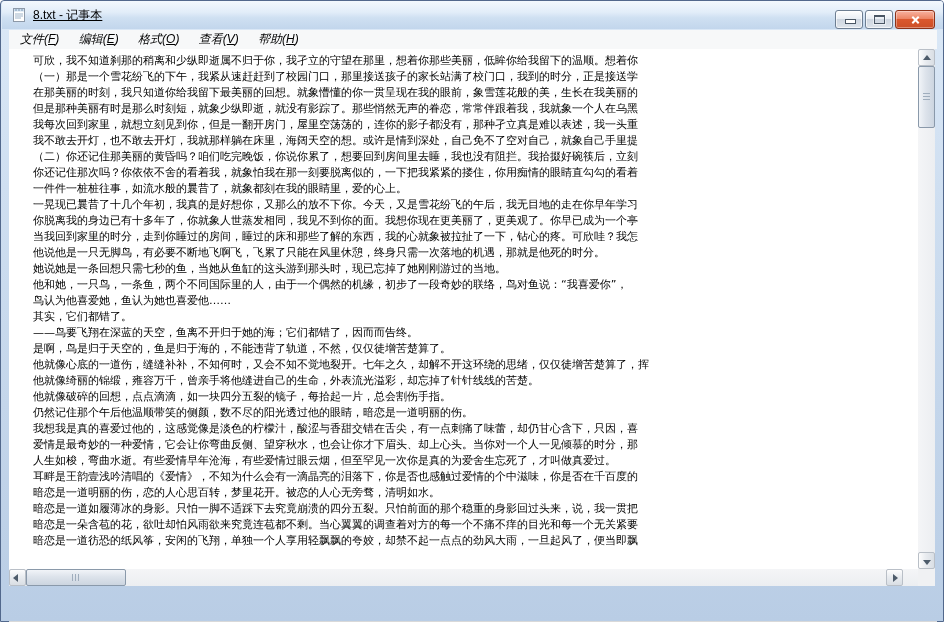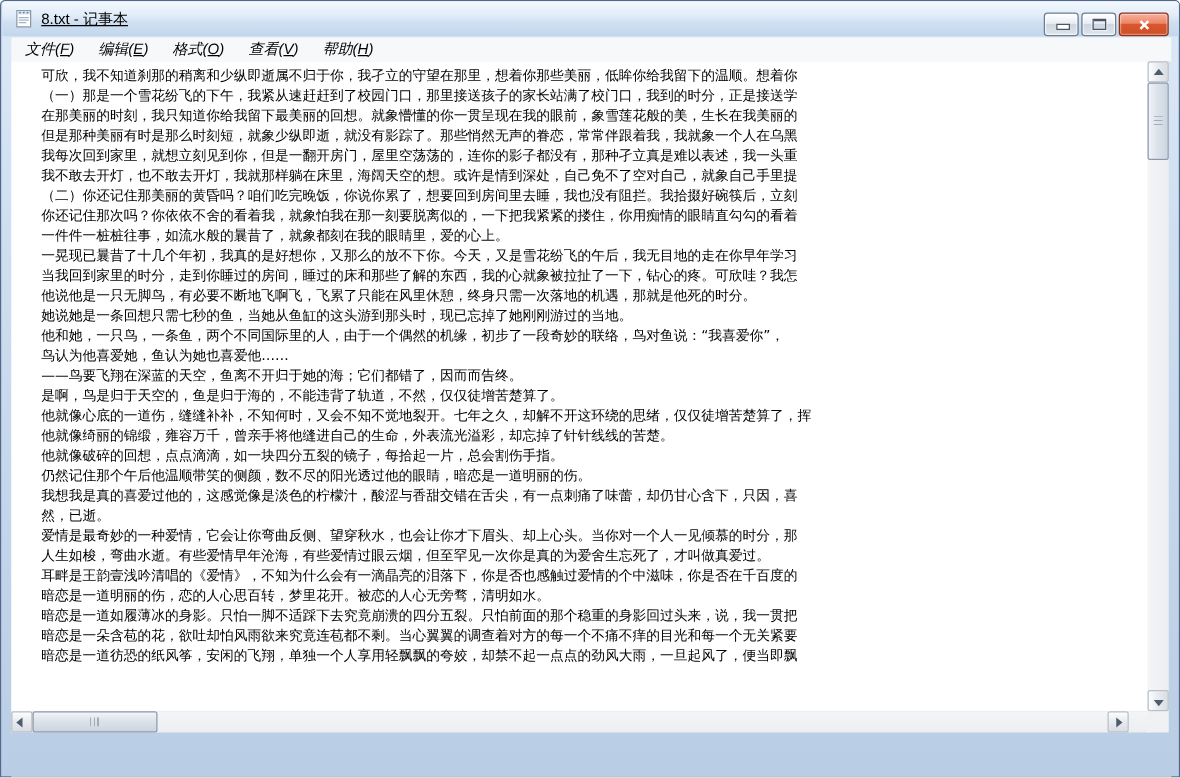--- a/index.html
+++ b/index.html
@@ -130,33 +130,34 @@
         <div class="tl">可欣，我不知道刹那的稍离和少纵即逝属不归于你，我孑立的守望在那里，想着你那些美丽，低眸你给我留下的温顺。想着你</div>
         <div class="tl">（一）那是一个雪花纷飞的下午，我紧从速赶赶到了校园门口，那里接送孩子的家长站满了校门口，我到的时分，正是接送学</div>
         <div class="tl">在那美丽的时刻，我只知道你给我留下最美丽的回想。就象懵懂的你一贯呈现在我的眼前，象雪莲花般的美，生长在我美丽的</div>
         <div class="tl">但是那种美丽有时是那么时刻短，就象少纵即逝，就没有影踪了。那些悄然无声的眷恋，常常伴跟着我，我就象一个人在乌黑</div>
         <div class="tl">我每次回到家里，就想立刻见到你，但是一翻开房门，屋里空荡荡的，连你的影子都没有，那种孑立真是难以表述，我一头重</div>
         <div class="tl">我不敢去开灯，也不敢去开灯，我就那样躺在床里，海阔天空的想。或许是情到深处，自己免不了空对自己，就象自己手里提</div>
         <div class="tl">（二）你还记住那美丽的黄昏吗？咱们吃完晚饭，你说你累了，想要回到房间里去睡，我也没有阻拦。我拾掇好碗筷后，立刻</div>
         <div class="tl">你还记住那次吗？你依依不舍的看着我，就象怕我在那一刻要脱离似的，一下把我紧紧的搂住，你用痴情的眼睛直勾勾的看着</div>
         <div class="tl">一件件一桩桩往事，如流水般的曩昔了，就象都刻在我的眼睛里，爱的心上。</div>
         <div class="tl">一晃现已曩昔了十几个年初，我真的是好想你，又那么的放不下你。今天，又是雪花纷飞的午后，我无目地的走在你早年学习</div>
+        <div class="tl">你脱离我的身边已有十多年了，你就象人世蒸发相同，我见不到你的面。我想你现在更美丽了，更美观了。你早已成为一个亭</div>
         <div class="tl">当我回到家里的时分，走到你睡过的房间，睡过的床和那些了解的东西，我的心就象被拉扯了一下，钻心的疼。可欣哇？我怎</div>
         <div class="tl">他说他是一只无脚鸟，有必要不断地飞啊飞，飞累了只能在风里休憩，终身只需一次落地的机遇，那就是他死的时分。</div>
         <div class="tl">她说她是一条回想只需七秒的鱼，当她从鱼缸的这头游到那头时，现已忘掉了她刚刚游过的当地。</div>
         <div class="tl">他和她，一只鸟，一条鱼，两个不同国际里的人，由于一个偶然的机缘，初步了一段奇妙的联络，鸟对鱼说：“我喜爱你”，</div>
         <div class="tl">鸟认为他喜爱她，鱼认为她也喜爱他……</div>
+        <div class="tl">其实，它们都错了。</div>
         <div class="tl">——鸟要飞翔在深蓝的天空，鱼离不开归于她的海；它们都错了，因而而告终。</div>
         <div class="tl">是啊，鸟是归于天空的，鱼是归于海的，不能违背了轨道，不然，仅仅徒增苦楚算了。</div>
         <div class="tl">他就像心底的一道伤，缝缝补补，不知何时，又会不知不觉地裂开。七年之久，却解不开这环绕的思绪，仅仅徒增苦楚算了，挥</div>
         <div class="tl">他就像绮丽的锦缎，雍容万千，曾亲手将他缝进自己的生命，外表流光溢彩，却忘掉了针针线线的苦楚。</div>
         <div class="tl">他就像破碎的回想，点点滴滴，如一块四分五裂的镜子，每拾起一片，总会割伤手指。</div>
         <div class="tl">仍然记住那个午后他温顺带笑的侧颜，数不尽的阳光透过他的眼睛，暗恋是一道明丽的伤。</div>
         <div class="tl">我想我是真的喜爱过他的，这感觉像是淡色的柠檬汁，酸涩与香甜交错在舌尖，有一点刺痛了味蕾，却仍甘心含下，只因，喜</div>
-        <div class="tl">然，已逝。</div>
         <div class="tl">爱情是最奇妙的一种爱情，它会让你弯曲反侧、望穿秋水，也会让你才下眉头、却上心头。当你对一个人一见倾慕的时分，那</div>
         <div class="tl">人生如梭，弯曲水逝。有些爱情早年沧海，有些爱情过眼云烟，但至罕见一次你是真的为爱舍生忘死了，才叫做真爱过。</div>
         <div class="tl">耳畔是王韵壹浅吟清唱的《爱情》，不知为什么会有一滴晶亮的泪落下，你是否也感触过爱情的个中滋味，你是否在千百度的</div>
         <div class="tl">暗恋是一道明丽的伤，恋的人心思百转，梦里花开。被恋的人心无旁骛，清明如水。</div>
         <div class="tl">暗恋是一道如履薄冰的身影。只怕一脚不适踩下去究竟崩溃的四分五裂。只怕前面的那个稳重的身影回过头来，说，我一贯把</div>
         <div class="tl">暗恋是一朵含苞的花，欲吐却怕风雨欲来究竟连苞都不剩。当心翼翼的调查着对方的每一个不痛不痒的目光和每一个无关紧要</div>
         <div class="tl">暗恋是一道彷恐的纸风筝，安闲的飞翔，单独一个人享用轻飘飘的夸姣，却禁不起一点点的劲风大雨，一旦起风了，便当即飘</div>
       </div>
   </div>
 

